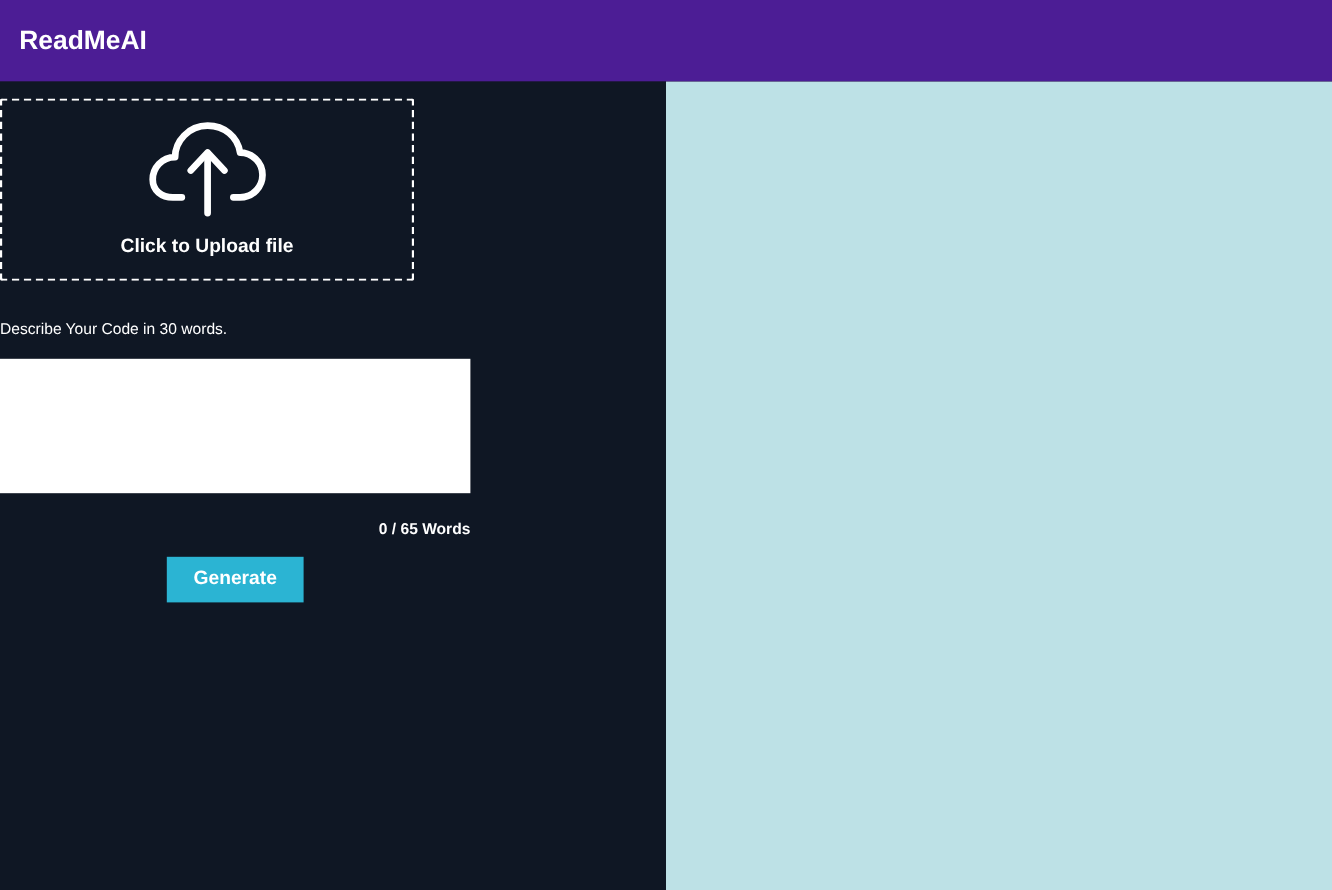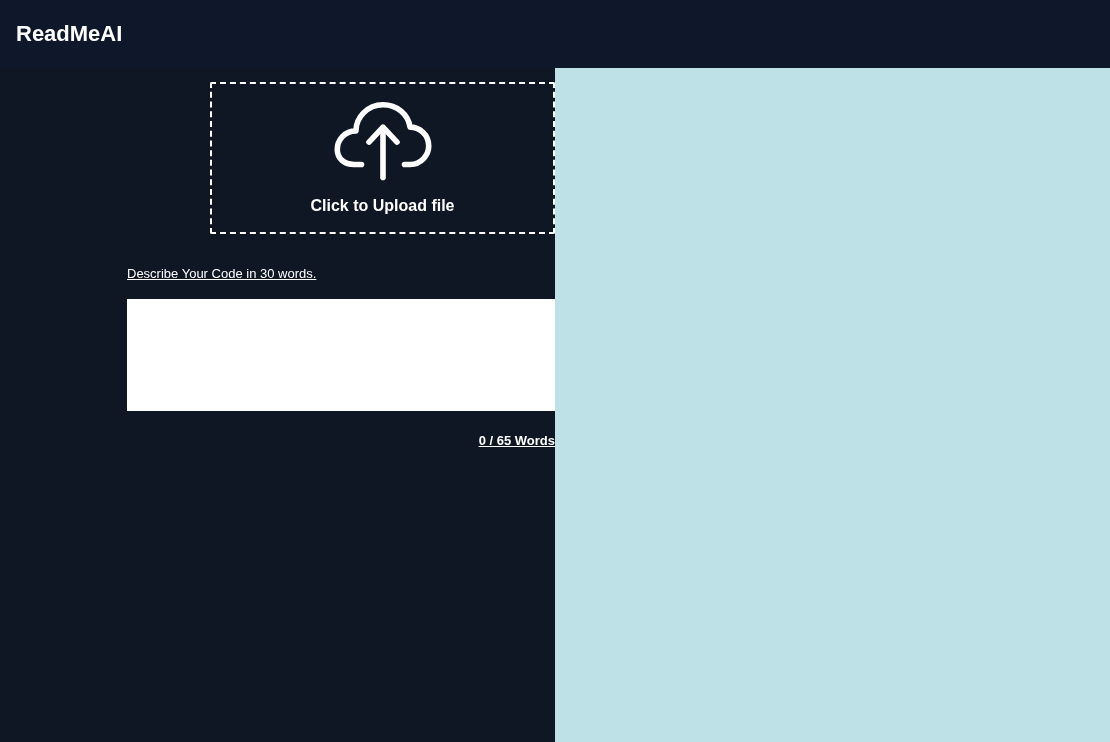--- a/index.html
+++ b/index.html
@@ -11,42 +11,42 @@
       font-family: -apple-system, BlinkMacSystemFont, "Segoe UI", Helvetica, Arial, sans-serif;
       background: #0d0d0d;
       color: #ffffff;
       width: 1110px;
       height: 742px;
       overflow: hidden;
       display: flex;
       flex-direction: column;
     }
     .header {
-      background: #0f172a;
+      background: #4c1d95;
       padding: 22px 16px;
       height: 68px;
       display: flex;
       align-items: center;
     }
     .brand {
       font-size: 22px;
       font-weight: 700;
       color: #ffffff;
     }
     .main {
       flex: 1;
       display: flex;
     }
     .left-panel {
       width: 555px;
       background: #0f1724;
       padding: 0;
       display: flex;
       flex-direction: column;
-      align-items: flex-end;
+      align-items: flex-start;
     }
     .right-panel {
       width: 555px;
       background: #bde1e6;
     }
     .upload-box {
       margin-top: 14px;
       width: 345px;
       height: 152px;
       border: 2px dashed #ffffff;
@@ -64,25 +64,24 @@
       display: flex;
       align-items: center;
       justify-content: center;
     }
     .upload-text {
       font-size: 16px;
       font-weight: 700;
       color: #ffffff;
     }
     .form-section {
-      width: 428px;
+      width: 392px;
       margin-top: 32px;
       display: flex;
       flex-direction: column;
-      text-decoration: underline;
     }
     .describe-label {
       font-size: 13px;
       color: #ffffff;
       margin-bottom: 18px;
       font-weight: 500;
     }
     .describe-textarea {
       width: 100%;
       height: 112px;
@@ -131,17 +130,18 @@
           <polyline points="40,44 55,28 70,44"></polyline>
         </svg>
       </div>
       <div class="upload-text">Click to Upload file</div>
     </div>
 
     <div class="form-section">
       <div class="describe-label">Describe Your Code in 30 words.</div>
       <textarea class="describe-textarea" style=""></textarea>
       <div class="word-count">0 / 65 Words</div>
+      <button class="generate-btn">Generate</button>
     </div>
 
   </div>
   <div class="right-panel"></div>
 </div>
 
 </body></html>

